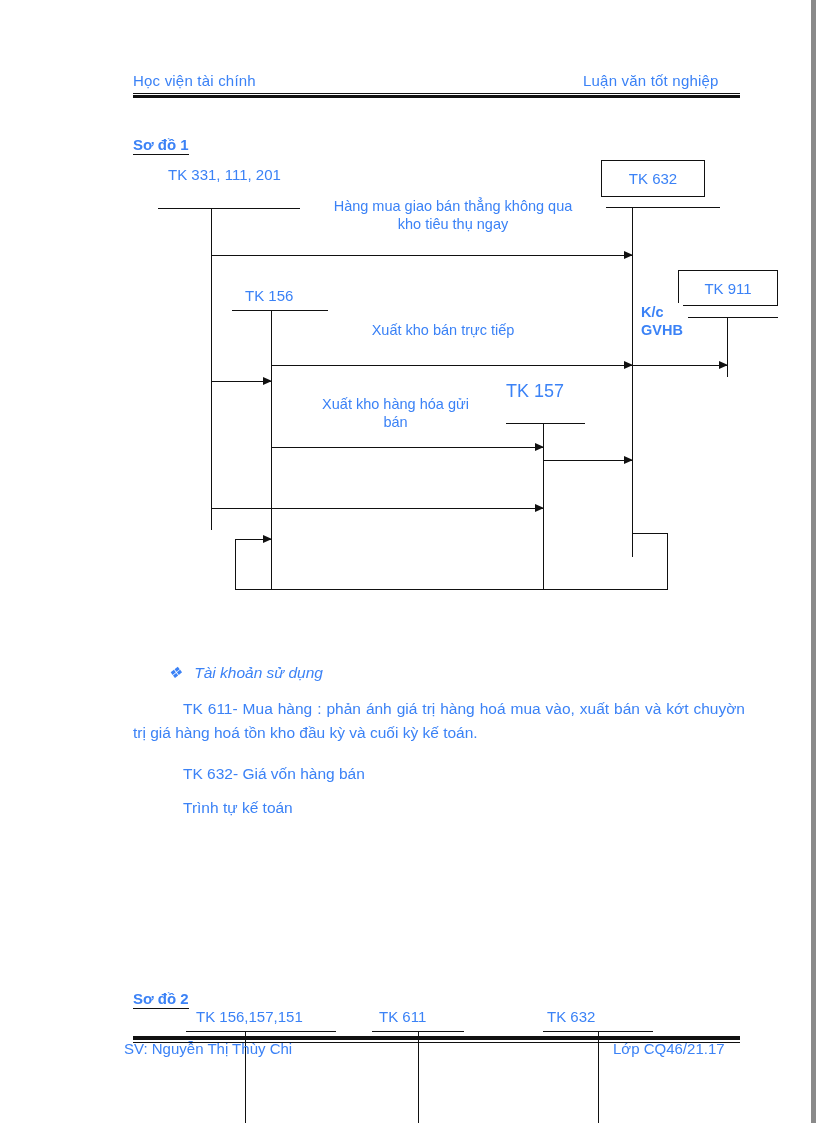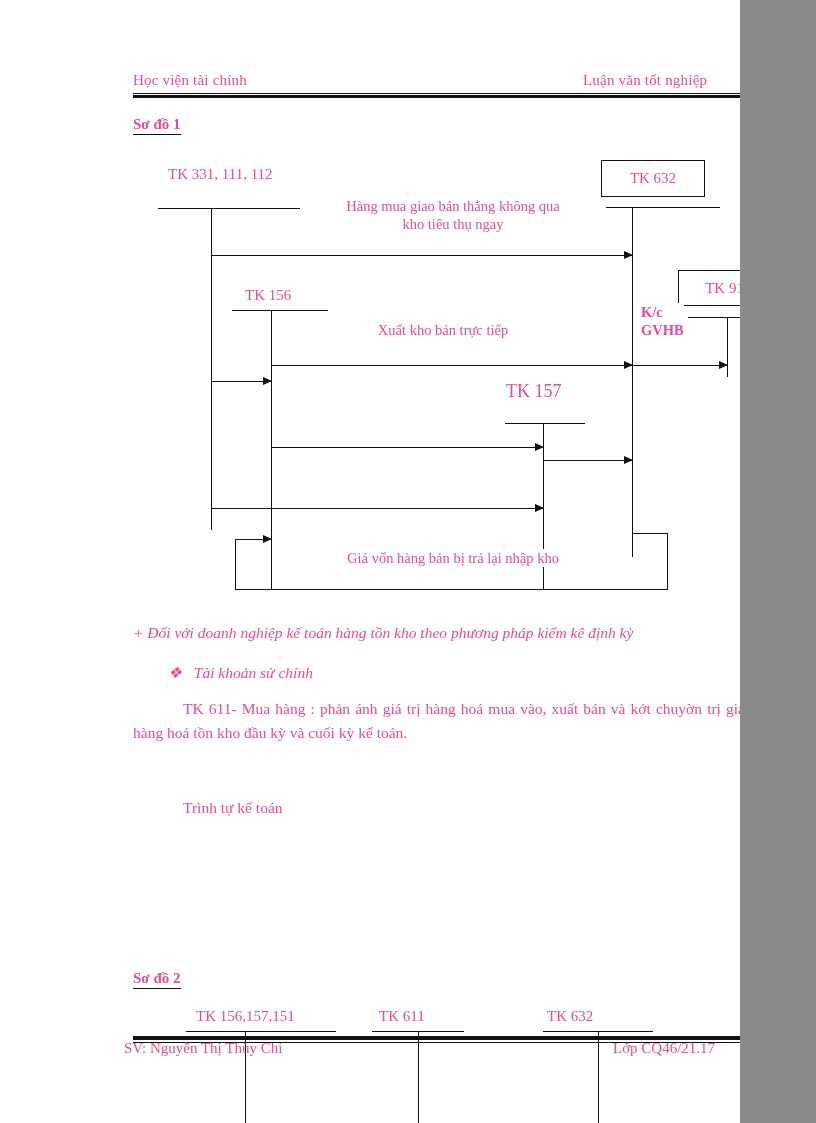--- a/index.html
+++ b/index.html
@@ -3,26 +3,26 @@
 <meta charset="utf-8">
 <title>Scanned thesis page</title>
 <style>
   html, body {
     margin: 0;
     padding: 0;
     background: #8a8a8a;
   }
   #page {
     position: relative;
-    width: 740px;
+    width: 811px;
     height: 1123px;
     background: #ffffff;
     overflow: hidden;
-    font-family: Liberation Serif, serif;
-    color: #ec4899;
+    font-family: Liberation Sans, sans-serif;
+    color: #3b82f6;
   }
 
   
   .hdr-text {
     position: absolute;
     font-size: 15px;
     letter-spacing: .2px;
     white-space: nowrap;
   }
   #hdr-left  { left: 133px; top: 72px; }
@@ -41,20 +41,21 @@
   }
 
   
   .sec-heading {
     position: absolute;
     font-weight: bold;
     font-size: 15px;
     border-bottom: 1.6px solid #111;
     padding-bottom: 1px;
     white-space: nowrap;
+    margin-top: 20px;
   }
   #heading-so-do-1 { left: 133px; top: 116px; }
   #heading-so-do-2 { left: 133px; top: 970px; }
 
   
   .hline {
     position: absolute;
     height: 1px;
     background: #111;
   }
@@ -149,21 +150,21 @@
 
 <div id="page">
 
   <div class="hdr-text" id="hdr-left">Học viện tài chính</div>
   <div class="hdr-text" id="hdr-right">Luận văn tốt nghiệp</div>
   <div id="hdr-rule-thin"></div>
   <div id="hdr-rule-thick"></div>
 
   <div class="sec-heading" id="heading-so-do-1">Sơ đồ 1</div>
 
-  <div class="tk-label" style="left:168px; top:166px;">TK 331, 111, 112</div>
+  <div class="tk-label" style="left:168px; top:166px;">TK 331, 111, 201</div>
   <div class="hline" style="left:158px; top:208px; width:152px;"></div>
   <div class="vline" style="left:211px; top:208px; height:322px;"></div>
 
   <div class="tk-box" style="left:601px; top:160px; width:104px; height:37px;">TK 632</div>
   <div class="hline" style="left:590px; top:207px; width:130px;"></div>
   <div class="vline" style="left:632px; top:207px; height:350px;"></div>
 
   <div class="flow-label" style="left:300px; top:197px; width:300px;">Hàng mua giao  bán thẳng không qua
 kho tiêu thụ ngay</div>
   <div class="arrow-r" style="left:211px; top:255px; width:421px;"></div>
@@ -183,42 +184,43 @@
   <div class="arrow-r" style="left:271px; top:365px; width:361px;"></div>
 
   <div class="arrow-r" style="left:632px; top:365px; width:95px;"></div>
 
   <div class="arrow-r" style="left:211px; top:381px; width:60px;"></div>
 
   <div class="tk-label" style="left:506px; top:381px; font-size:18px;">TK 157</div>
   <div class="hline" style="left:505px; top:423px; width:80px;"></div>
   <div class="vline" style="left:543px; top:423px; height:167px;"></div>
 
+  <div class="flow-label" style="left:285px; top:395px; width:215px;">Xuất kho hàng hóa gửi
+bán</div>
   <div class="arrow-r" style="left:271px; top:447px; width:272px;"></div>
 
   <div class="arrow-r" style="left:543px; top:460px; width:89px;"></div>
 
   <div class="arrow-r" style="left:211px; top:508px; width:332px;"></div>
 
   <div class="hline" style="left:632px; top:533px; width:36px;"></div>
   <div class="vline" style="left:667px; top:533px; height:57px;"></div>
   <div class="hline" style="left:235px; top:589px; width:433px;"></div>
   <div class="vline" style="left:235px; top:539px; height:51px;"></div>
   <div class="arrow-r" style="left:235px; top:539px; width:36px;"></div>
-  <div class="flow-label" style="left:290px; top:549px; width:320px;">Giá vốn hàng bán bị trả lại nhập kho</div>
-
-  <div class="para italic" style="left:133px; top:621px; width:620px;">+  Đối với doanh nghiệp kế toán hàng tồn kho theo phương pháp kiểm kê định kỳ</div>
+
 
   <div class="para italic" style="left:168px; top:661px; width:580px;">
     <span>❖</span>
-    <span style="margin-left:8px;">Tài khoản sử chính</span>
+    <span style="margin-left:8px;">Tài khoản sử dụng</span>
   </div>
 
   <div class="para" style="left:133px; top:697px; width:612px; text-indent:50px; text-align:justify;">TK 611- Mua hàng  : phản ánh giá trị hàng hoá mua vào, xuất bán và kớt chuyờn trị giá hàng hoá tồn kho đầu kỳ và cuối kỳ kế toán.</div>
 
+  <div class="para" style="left:183px; top:762px; width:560px;">TK 632- Giá vốn hàng bán</div>
 
   <div class="para" style="left:183px; top:796px; width:560px;">Trình tự kế toán</div>
 
   <div class="sec-heading" id="heading-so-do-2">Sơ đồ 2</div>
 
   <div class="tk-label" style="left:196px; top:1008px;">TK 156,157,151</div>
   <div class="hline" style="left:186px; top:1031px; width:150px;"></div>
   <div class="vline" style="left:245px; top:1031px; height:92px;"></div>
 
   <div class="tk-label" style="left:379px; top:1008px;">TK  611</div>

